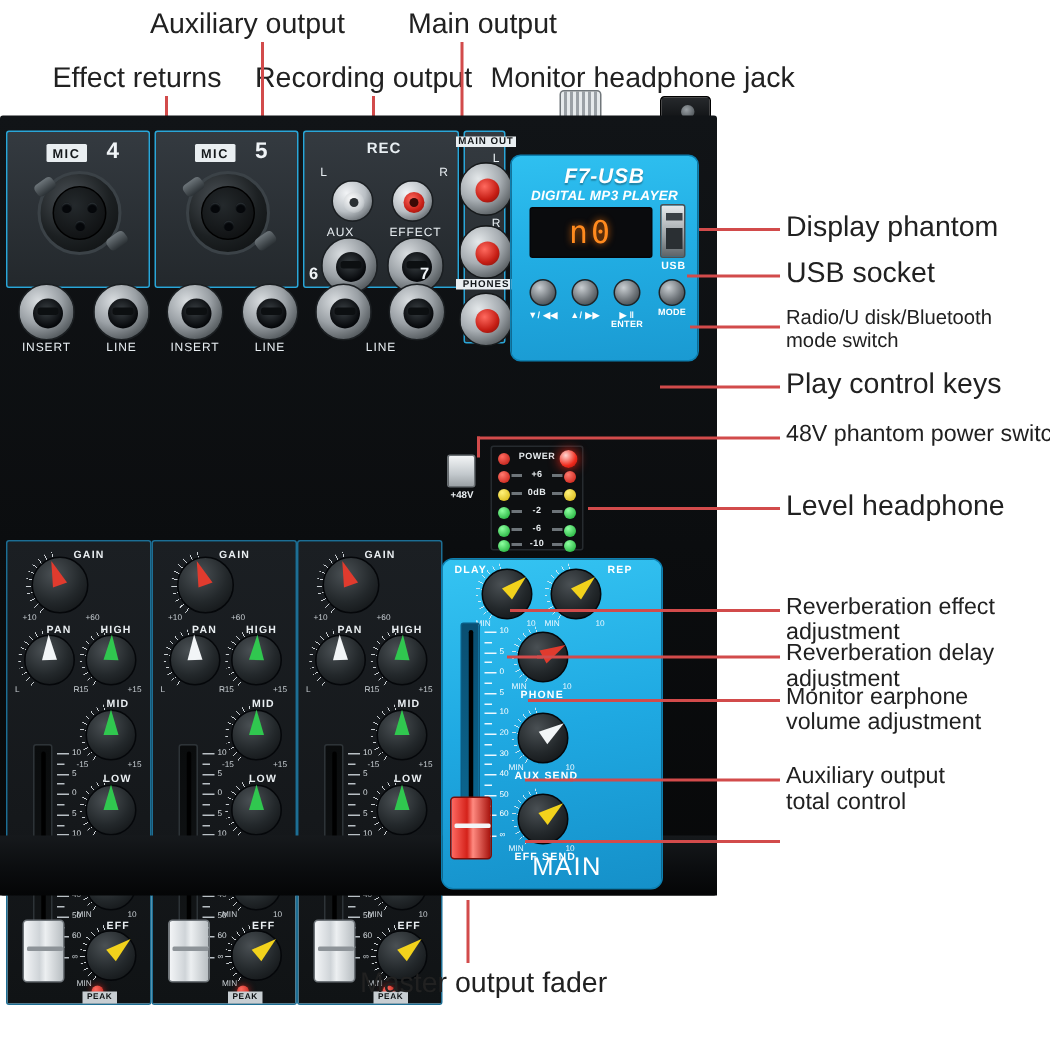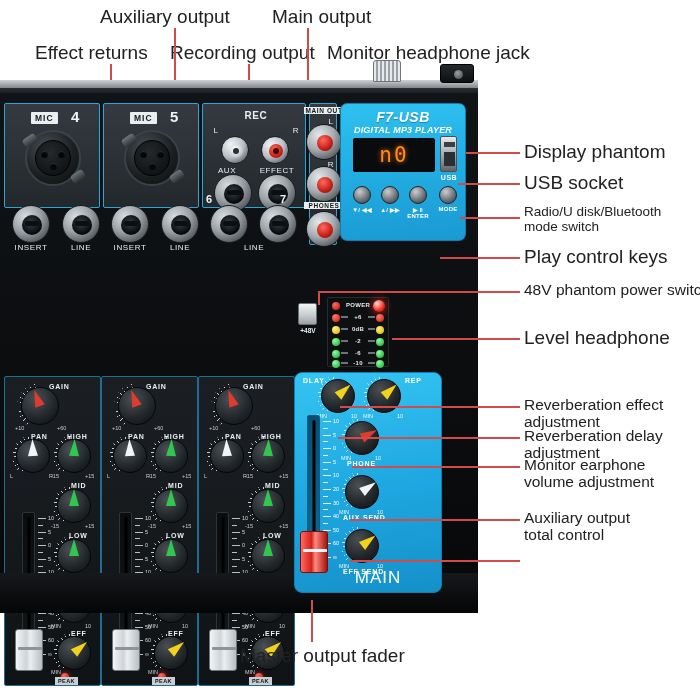--- a/index.html
+++ b/index.html
@@ -21,21 +21,21 @@
   .anno.small{ font-size:13.5px; }
 
   
   .ln { position:absolute; background:#d24b4b; }
   .lnv { width:2px; }
   .lnh { height:2px; }
   .lnbox { position:absolute; border:2px solid #d24b4b; }
 
   
   #mixer {
-    position:absolute; left:0; top:93px; width:478px; height:520px;
+    position:absolute; left:0; top:77px; width:478px; height:520px;
     background:linear-gradient(180deg,#111417 0%,#0b0d0f 55%,#070809 100%);
     border-radius:2px;
     padding-left:32px;
   }
   #mixer::after{
     content:""; position:absolute; left:0; right:0; bottom:0; height:40px;
     background:linear-gradient(180deg,#16191c,#0a0c0e 60%,#040506);
   }
   
   #chassis-top{

